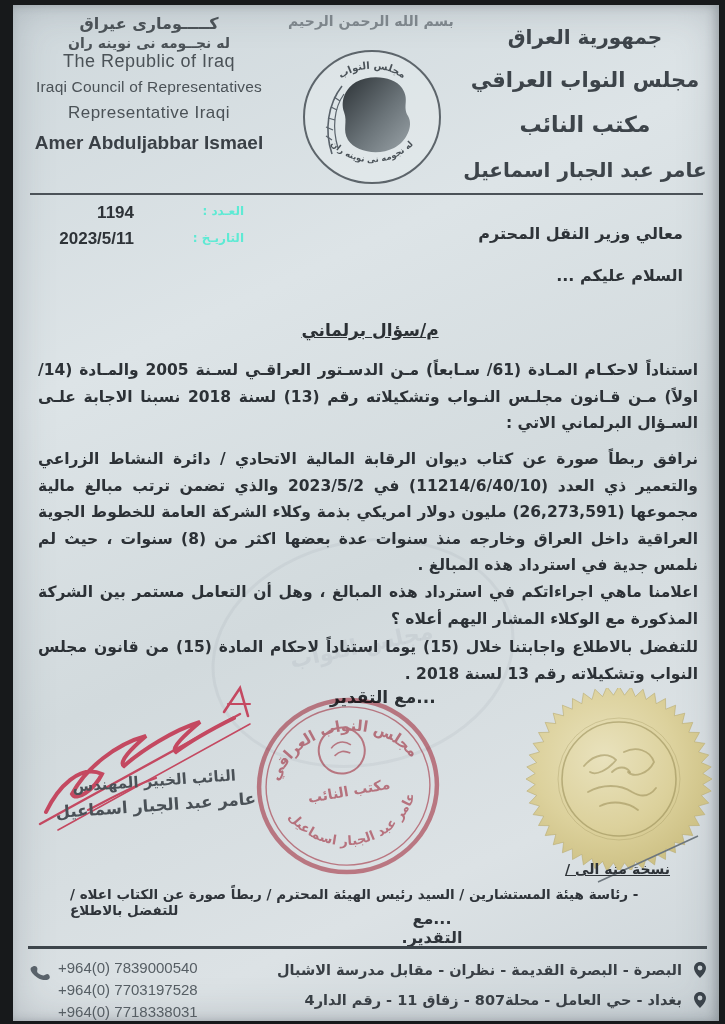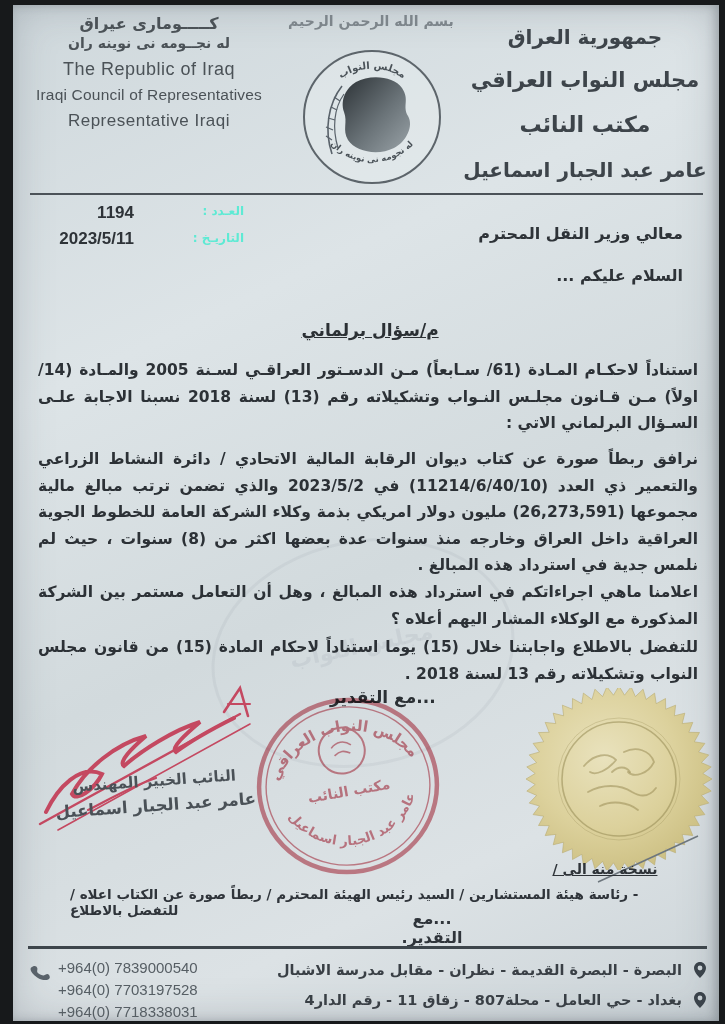--- a/index.html
+++ b/index.html
@@ -11,21 +11,21 @@
   .paper{
     position:absolute;left:13px;top:5px;right:6px;bottom:3px;
     background:linear-gradient(155deg,#cfd8dc 0%,#dde4e7 30%,#d2dadd 55%,#dce2e5 80%,#ccd4d8 100%);
     box-shadow:inset 0 0 40px rgba(70,80,90,.25), inset -4px 0 10px rgba(40,48,55,.25);
   }
   .abs{position:absolute;}
   
   .hdr-left{left:30px;top:14px;width:238px;text-align:center;color:#4b5257;}
   .hdr-left .ku1{font-size:16px;font-weight:bold;direction:rtl;}
   .hdr-left .ku2{font-size:14px;font-weight:bold;direction:rtl;margin-top:2px;}
-  .hdr-left .en1{font-size:18px;margin-top:8px;letter-spacing:.5px;font-family:"Liberation Sans",sans-serif;}
+  .hdr-left .en1{font-size:18px;letter-spacing:.5px;font-family:"Liberation Sans",sans-serif;}
   .hdr-left .en2{font-size:15.5px;margin-top:6px;letter-spacing:.2px;font-family:"Liberation Sans",sans-serif;}
   .hdr-left .en3{font-size:17px;margin-top:7px;letter-spacing:.5px;font-family:"Liberation Sans",sans-serif;}
   .hdr-left .nm{font-size:19px;margin-top:9px;font-weight:bold;color:#3a4046;font-family:"Liberation Sans",sans-serif;}
   .bismillah{left:278px;top:13px;width:186px;text-align:center;direction:rtl;
     font-size:14px;font-weight:bold;color:#7d858b;letter-spacing:1px;}
   .hdr-right{left:456px;top:16px;width:258px;text-align:center;direction:rtl;color:#3d444a;}
   .hdr-right div{font-weight:bold;}
   .hr1{font-size:20px;line-height:42px;}
   .hr2{font-size:21px;line-height:44px;}
   .hr3{font-size:22px;line-height:46px;}
@@ -41,21 +41,21 @@
   .para{left:38px;width:660px;direction:rtl;text-align:justify;
     font-size:15.5px;line-height:26.5px;font-weight:bold;color:#2c3136;}
   .closing{left:330px;top:687px;width:140px;text-align:left;direction:rtl;
     font-size:17px;font-weight:bold;color:#2b3034;}
   
   .sig-block{left:45px;top:772px;width:220px;text-align:center;direction:rtl;
     color:#4a5157;transform:rotate(-4deg);}
   .sig-title{font-size:15px;font-weight:bold;}
   .sig-name{font-size:16.5px;font-weight:bold;margin-top:6px;letter-spacing:1px;}
   
-  .copy-note{left:540px;top:861px;width:130px;direction:rtl;text-align:center;
+  .copy-note{left:540px;top:861px;width:130px;direction:rtl;text-align:right;
     font-size:14px;font-weight:bold;color:#2e3338;text-decoration:underline;}
   .cc-line{left:70px;top:886px;width:592px;direction:rtl;text-align:left;
     font-size:13.5px;font-weight:bold;color:#2f343a;}
   .cc-closing{left:382px;top:909px;width:100px;text-align:center;direction:rtl;
     font-size:16px;font-weight:bold;color:#2f343a;}
   
   .ftr-rule{left:28px;top:946px;width:679px;height:3px;background:#3d454b;}
   .phones{left:58px;top:957px;width:200px;font-size:15px;color:#565e64;
     font-family:"Liberation Sans",sans-serif;line-height:22px;}
   .addresses{left:250px;top:955px;width:456px;direction:rtl;text-align:right;
@@ -75,20 +75,21 @@
   <div class="abs watermark">
     <span>مجلس النواب</span>
   </div>
 
   <div class="abs hdr-left">
     <div class="ku1">كـــــومارى عيراق</div>
     <div class="ku2">له نجــومه نى نوينه ران</div>
     <div class="en1">The Republic of Iraq</div>
     <div class="en2">Iraqi Council of Representatives</div>
     <div class="en3">Representative Iraqi</div>
+    <div class="nm">Amer Abduljabbar Ismael</div>
   </div>
 
   <div class="abs bismillah">بسم الله الرحمن الرحيم</div>
 
   <svg class="abs" style="left:298px;top:44px;" width="148" height="146" viewBox="0 0 148 146">
     <ellipse cx="74" cy="73" rx="68" ry="66" fill="rgba(235,240,242,.35)" stroke="#5d656b" stroke-width="2"></ellipse>
     <path d="M58 38 C72 30 96 32 104 44 C112 56 104 62 110 72 C116 82 108 98 96 104 C80 112 58 108 50 96 C44 86 50 78 46 68 C42 56 48 44 58 38 Z" fill="url(#iraqmap)"></path>
     <defs>
       <linearGradient id="iraqmap" x1="0" y1="0" x2="1" y2="1">
         <stop offset="0" stop-color="#2c3236"></stop>

